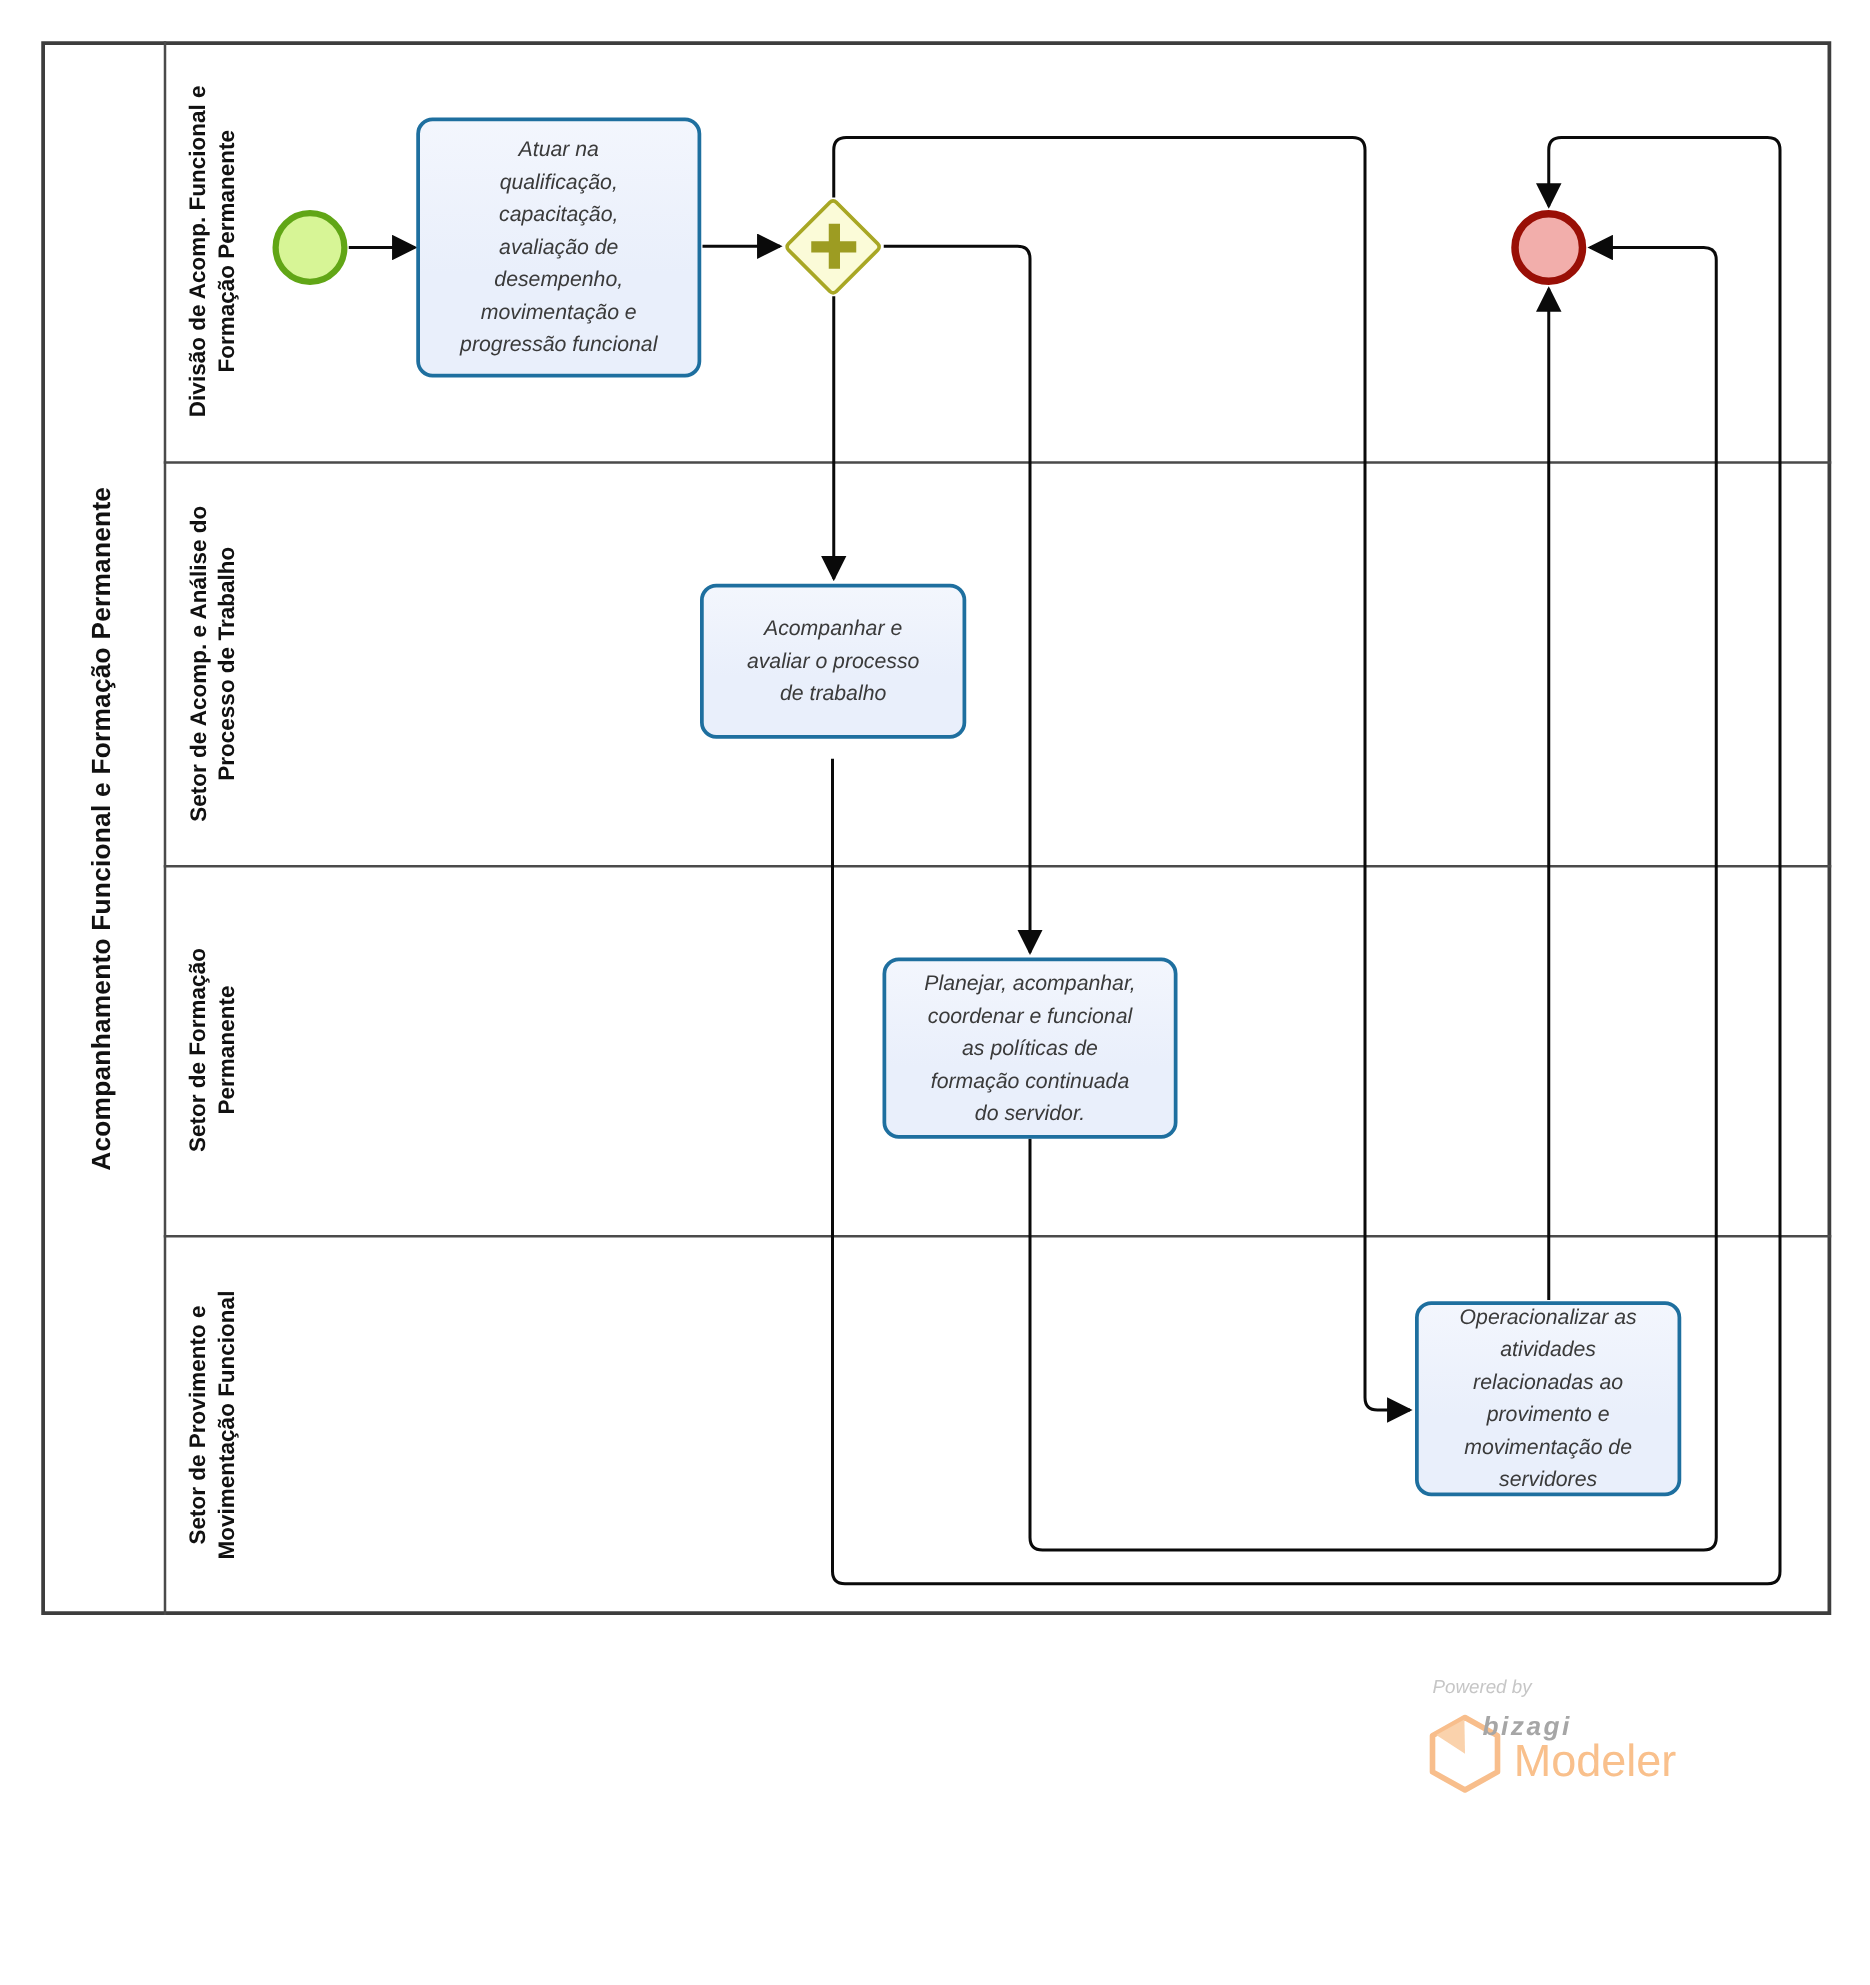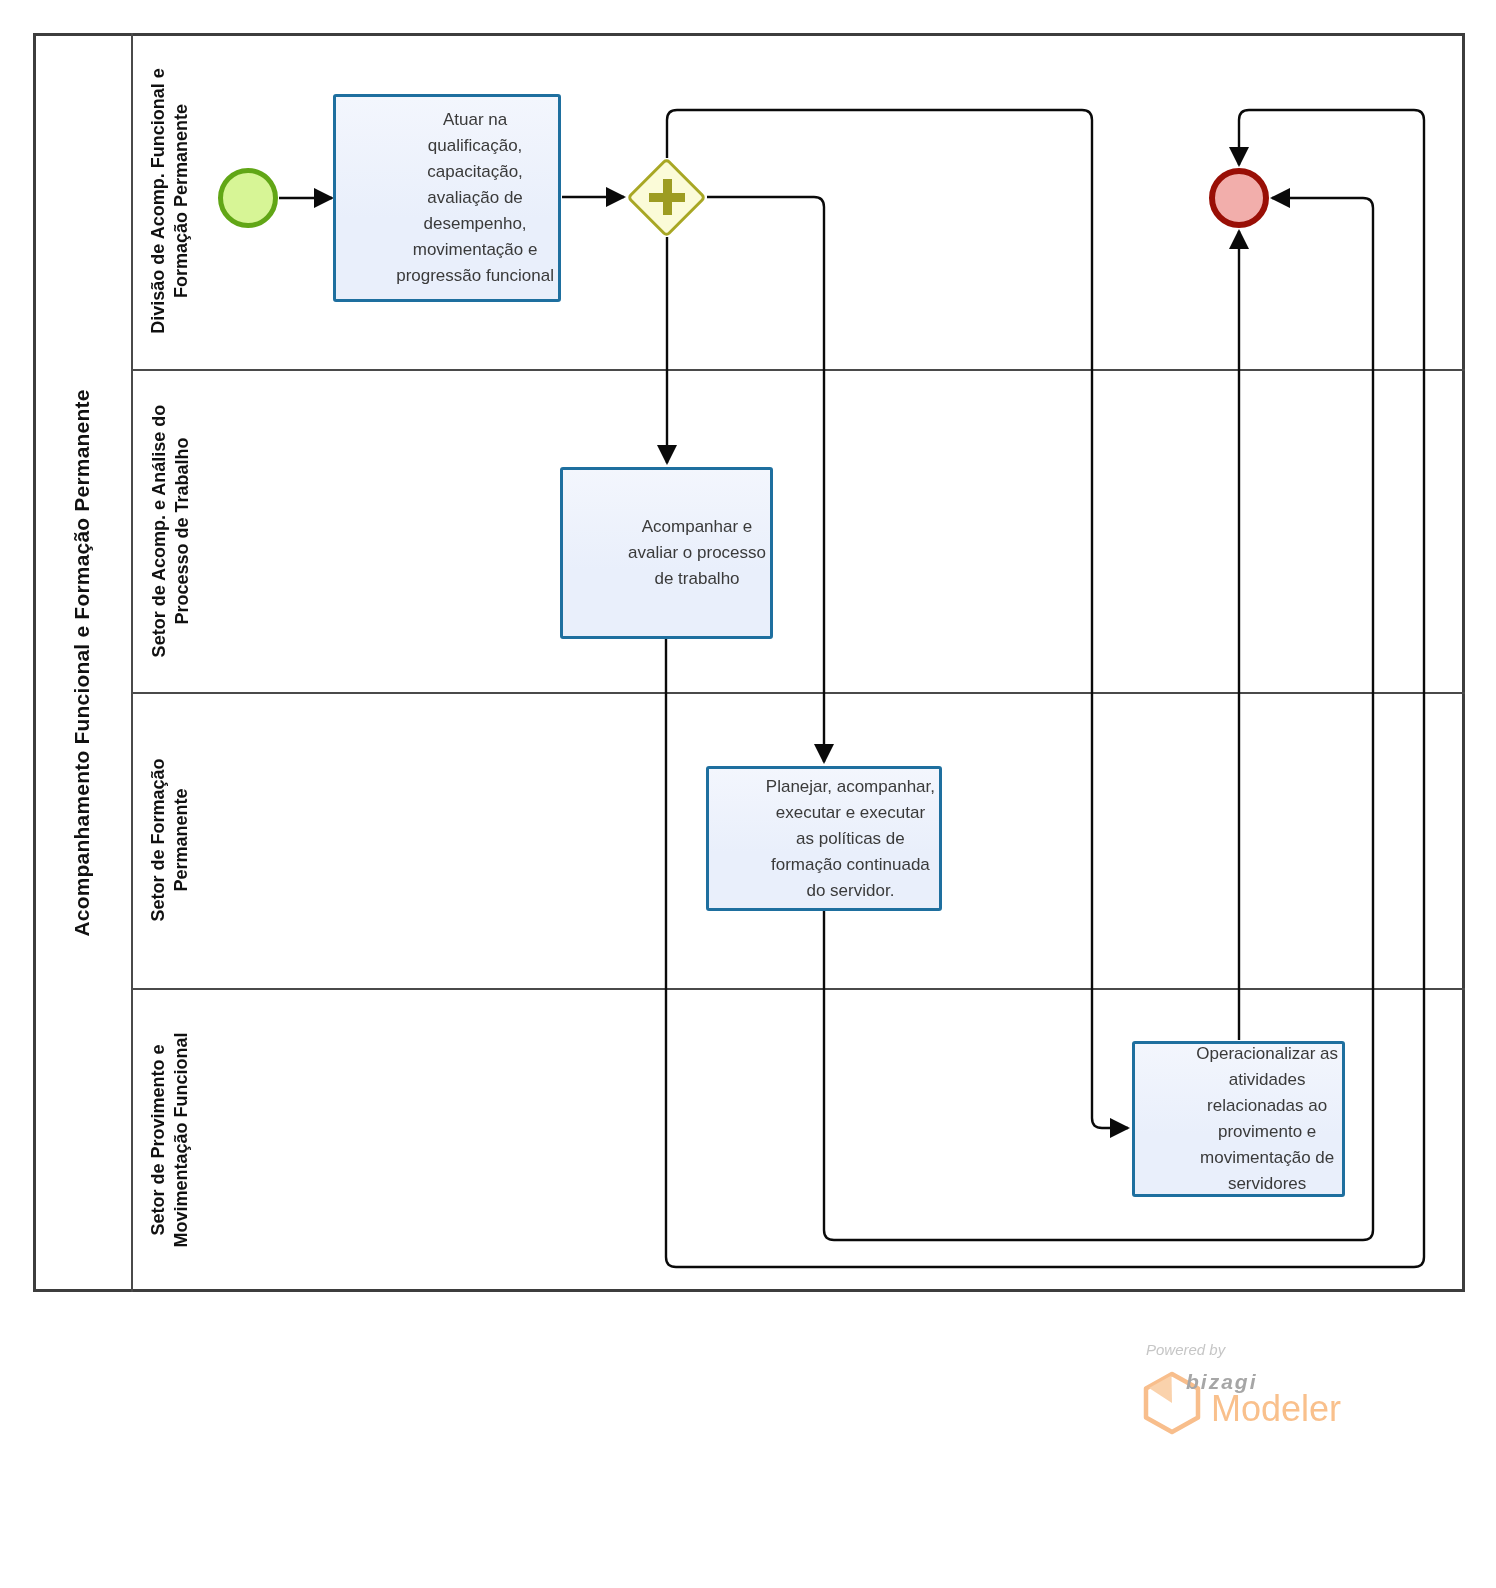--- a/index.html
+++ b/index.html
@@ -15,22 +15,22 @@
   .vlabel{position:absolute;display:flex;align-items:center;justify-content:center;}
   .vtext{flex:none;transform:rotate(-90deg);white-space:pre-line;text-align:center;
          color:var(--label);font-weight:bold;}
   .pool-title-band{left:33px;top:33px;width:98px;height:1259px;}
   .pool-title{font-size:21px;letter-spacing:.2px;}
   .lane-label-wrap{left:133px;width:74px;}
   .lane-label{font-size:18px;line-height:23px;}
 
   
   .task{position:absolute;box-sizing:border-box;border:3.5px solid var(--task-border);
-        border-radius:3px;background:linear-gradient(180deg,#f3f6fd 0%,var(--task-fill) 60%);
-        display:flex;align-items:center;justify-content:flex-end;}
+        border-radius:13px;background:linear-gradient(180deg,#f3f6fd 0%,var(--task-fill) 60%);
+        display:flex;align-items:center;justify-content:center;font-style:italic;}
   .task-label{white-space:pre-line;text-align:center;font-size:17px;line-height:26px;
               color:var(--text);padding:0 4px;}
   .event{position:absolute;box-sizing:border-box;width:60px;height:60px;border-radius:50%;}
   .event.start{left:218px;top:168px;border:5px solid var(--start-border);background:var(--start-fill);}
   .event.end{left:1209px;top:168px;border:6px solid var(--end-border);background:var(--end-fill);}
   .gateway{position:absolute;left:638px;top:169px;width:57px;height:57px;box-sizing:border-box;
            border:3.5px solid var(--gateway-border);background:var(--gateway-fill);
            border-radius:5px;transform:rotate(45deg);}
   .gateway-plus{position:absolute;left:647px;top:177px;width:40px;height:40px;}
   .gateway-plus .h{position:absolute;left:2px;top:15.5px;width:36px;height:9px;background:var(--gateway-icon);}
@@ -108,29 +108,29 @@
 movimentação e
 progressão funcional</div>
   </div>
 
   <div class="gateway"></div>
   <div class="gateway-plus">
       <span class="h"></span>
       <span class="v"></span>
     </div>
 
-  <div class="task" style="left:560px;top:467px;width:213px;height:172px">
+  <div class="task" style="left:560px;top:467px;width:213px;height:124px">
     <div class="task-label">Acompanhar e
 avaliar o processo
 de trabalho</div>
   </div>
 
   <div class="task" style="left:706px;top:766px;width:236px;height:145px">
     <div class="task-label">Planejar, acompanhar,
-executar e executar
+coordenar e funcional
 as políticas de
 formação continuada
 do servidor.</div>
   </div>
 
   <div class="task" style="left:1132px;top:1041px;width:213px;height:156px">
     <div class="task-label">Operacionalizar as
 atividades
 relacionadas ao
 provimento e

